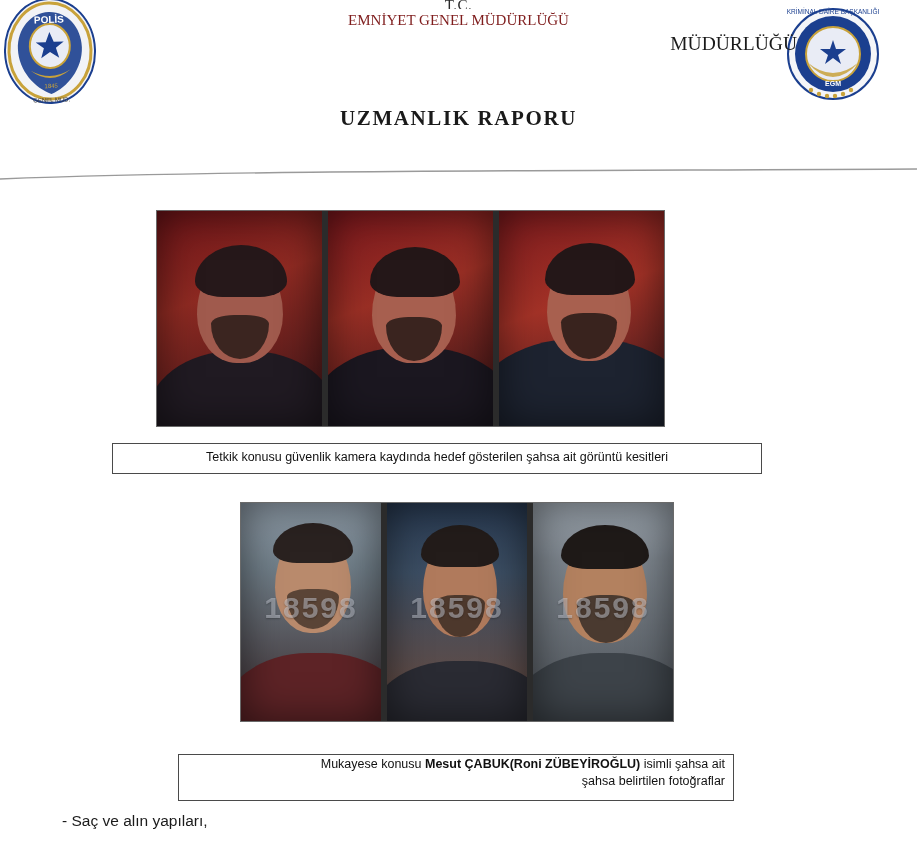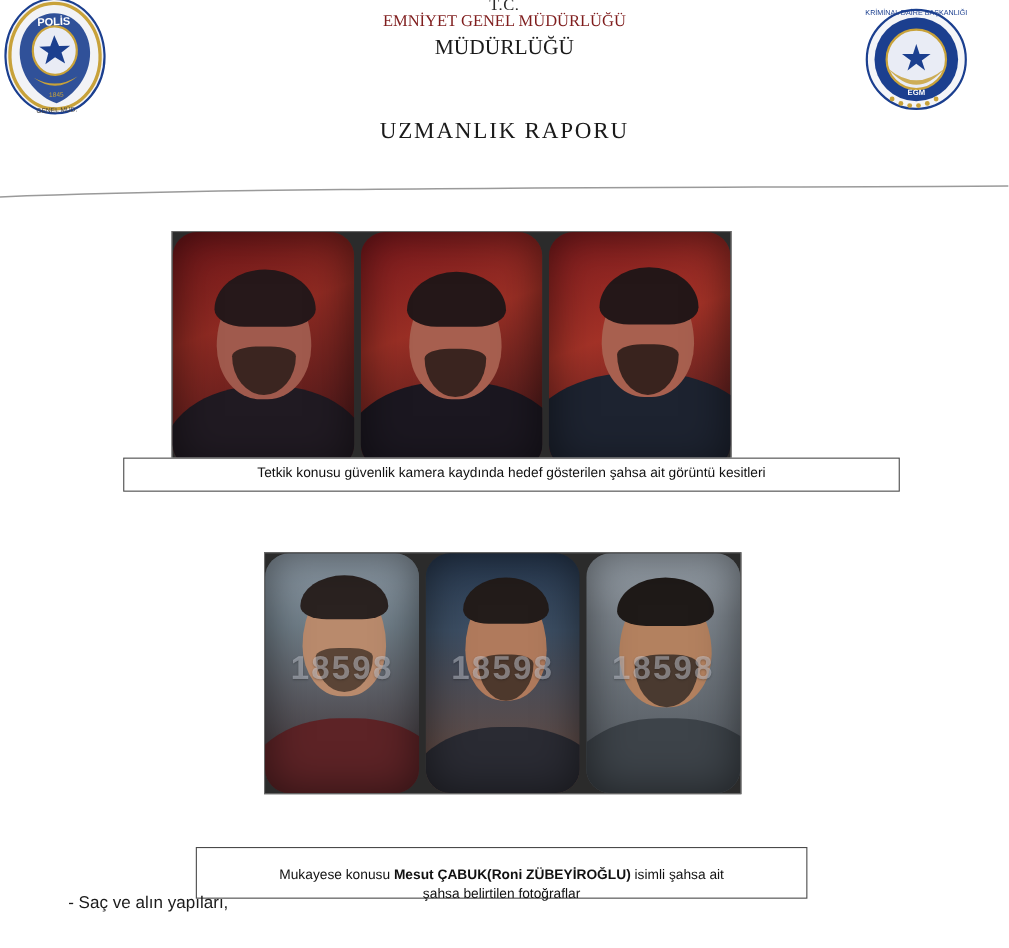--- a/index.html
+++ b/index.html
@@ -44,29 +44,30 @@
   }
   .hdr-line-2 {
     font-size: 20px;
     font-weight: bold;
     line-height: 24px;
     letter-spacing: 0.2px;
   }
   .hdr-line-3 {
     font-size: 19.5px;
     line-height: 23px;
+    text-align: right;
   }
   .report-title {
     position: absolute;
     left: 0;
     right: 0;
     top: 106px;
     text-align: center;
     font-size: 21px;
-    font-weight: normal;
+    font-weight: bold;
     letter-spacing: 1.6px;
   }
 
   
   .logo {
     position: absolute;
     width: 96px;
     height: 110px;
   }
   .logo-left { left: 2px; top: -4px; transform: rotate(-2deg); }
@@ -94,50 +95,50 @@
     left: 156px;
     top: 210px;
   }
   .strip-bottom {
     left: 240px;
     top: 502px;
   }
   .frame {
     position: relative;
     overflow: hidden;
-    border-radius: 22px;
   }
   .frame.top { width: 165px; height: 215px; }
   .frame.bottom { width: 140px; height: 218px; }
 
   
   .caption {
     position: absolute;
     border: 1px solid #4a4a4a;
     background: #ffffff;
     font-family: "Liberation Sans", sans-serif;
     font-size: 12.5px;
     color: #111;
     text-align: center;
     line-height: 17px;
     padding: 5px 8px;
     box-sizing: border-box;
   }
   .caption-top {
     left: 112px;
-    top: 416px;
-    width: 706px;
+    top: 443px;
+    width: 650px;
     height: 31px;
   }
   .caption-bottom {
     left: 178px;
-    top: 770px;
+    top: 754px;
     width: 556px;
     height: 47px;
-    padding-top: 16px;
+    padding-top: 1px;
+    text-align: right;
   }
   .caption b { font-weight: bold; }
 
   
   .bullets {
     position: absolute;
     left: 62px;
     top: 806px;
     font-family: "Liberation Sans", sans-serif;
     font-size: 15.5px;

